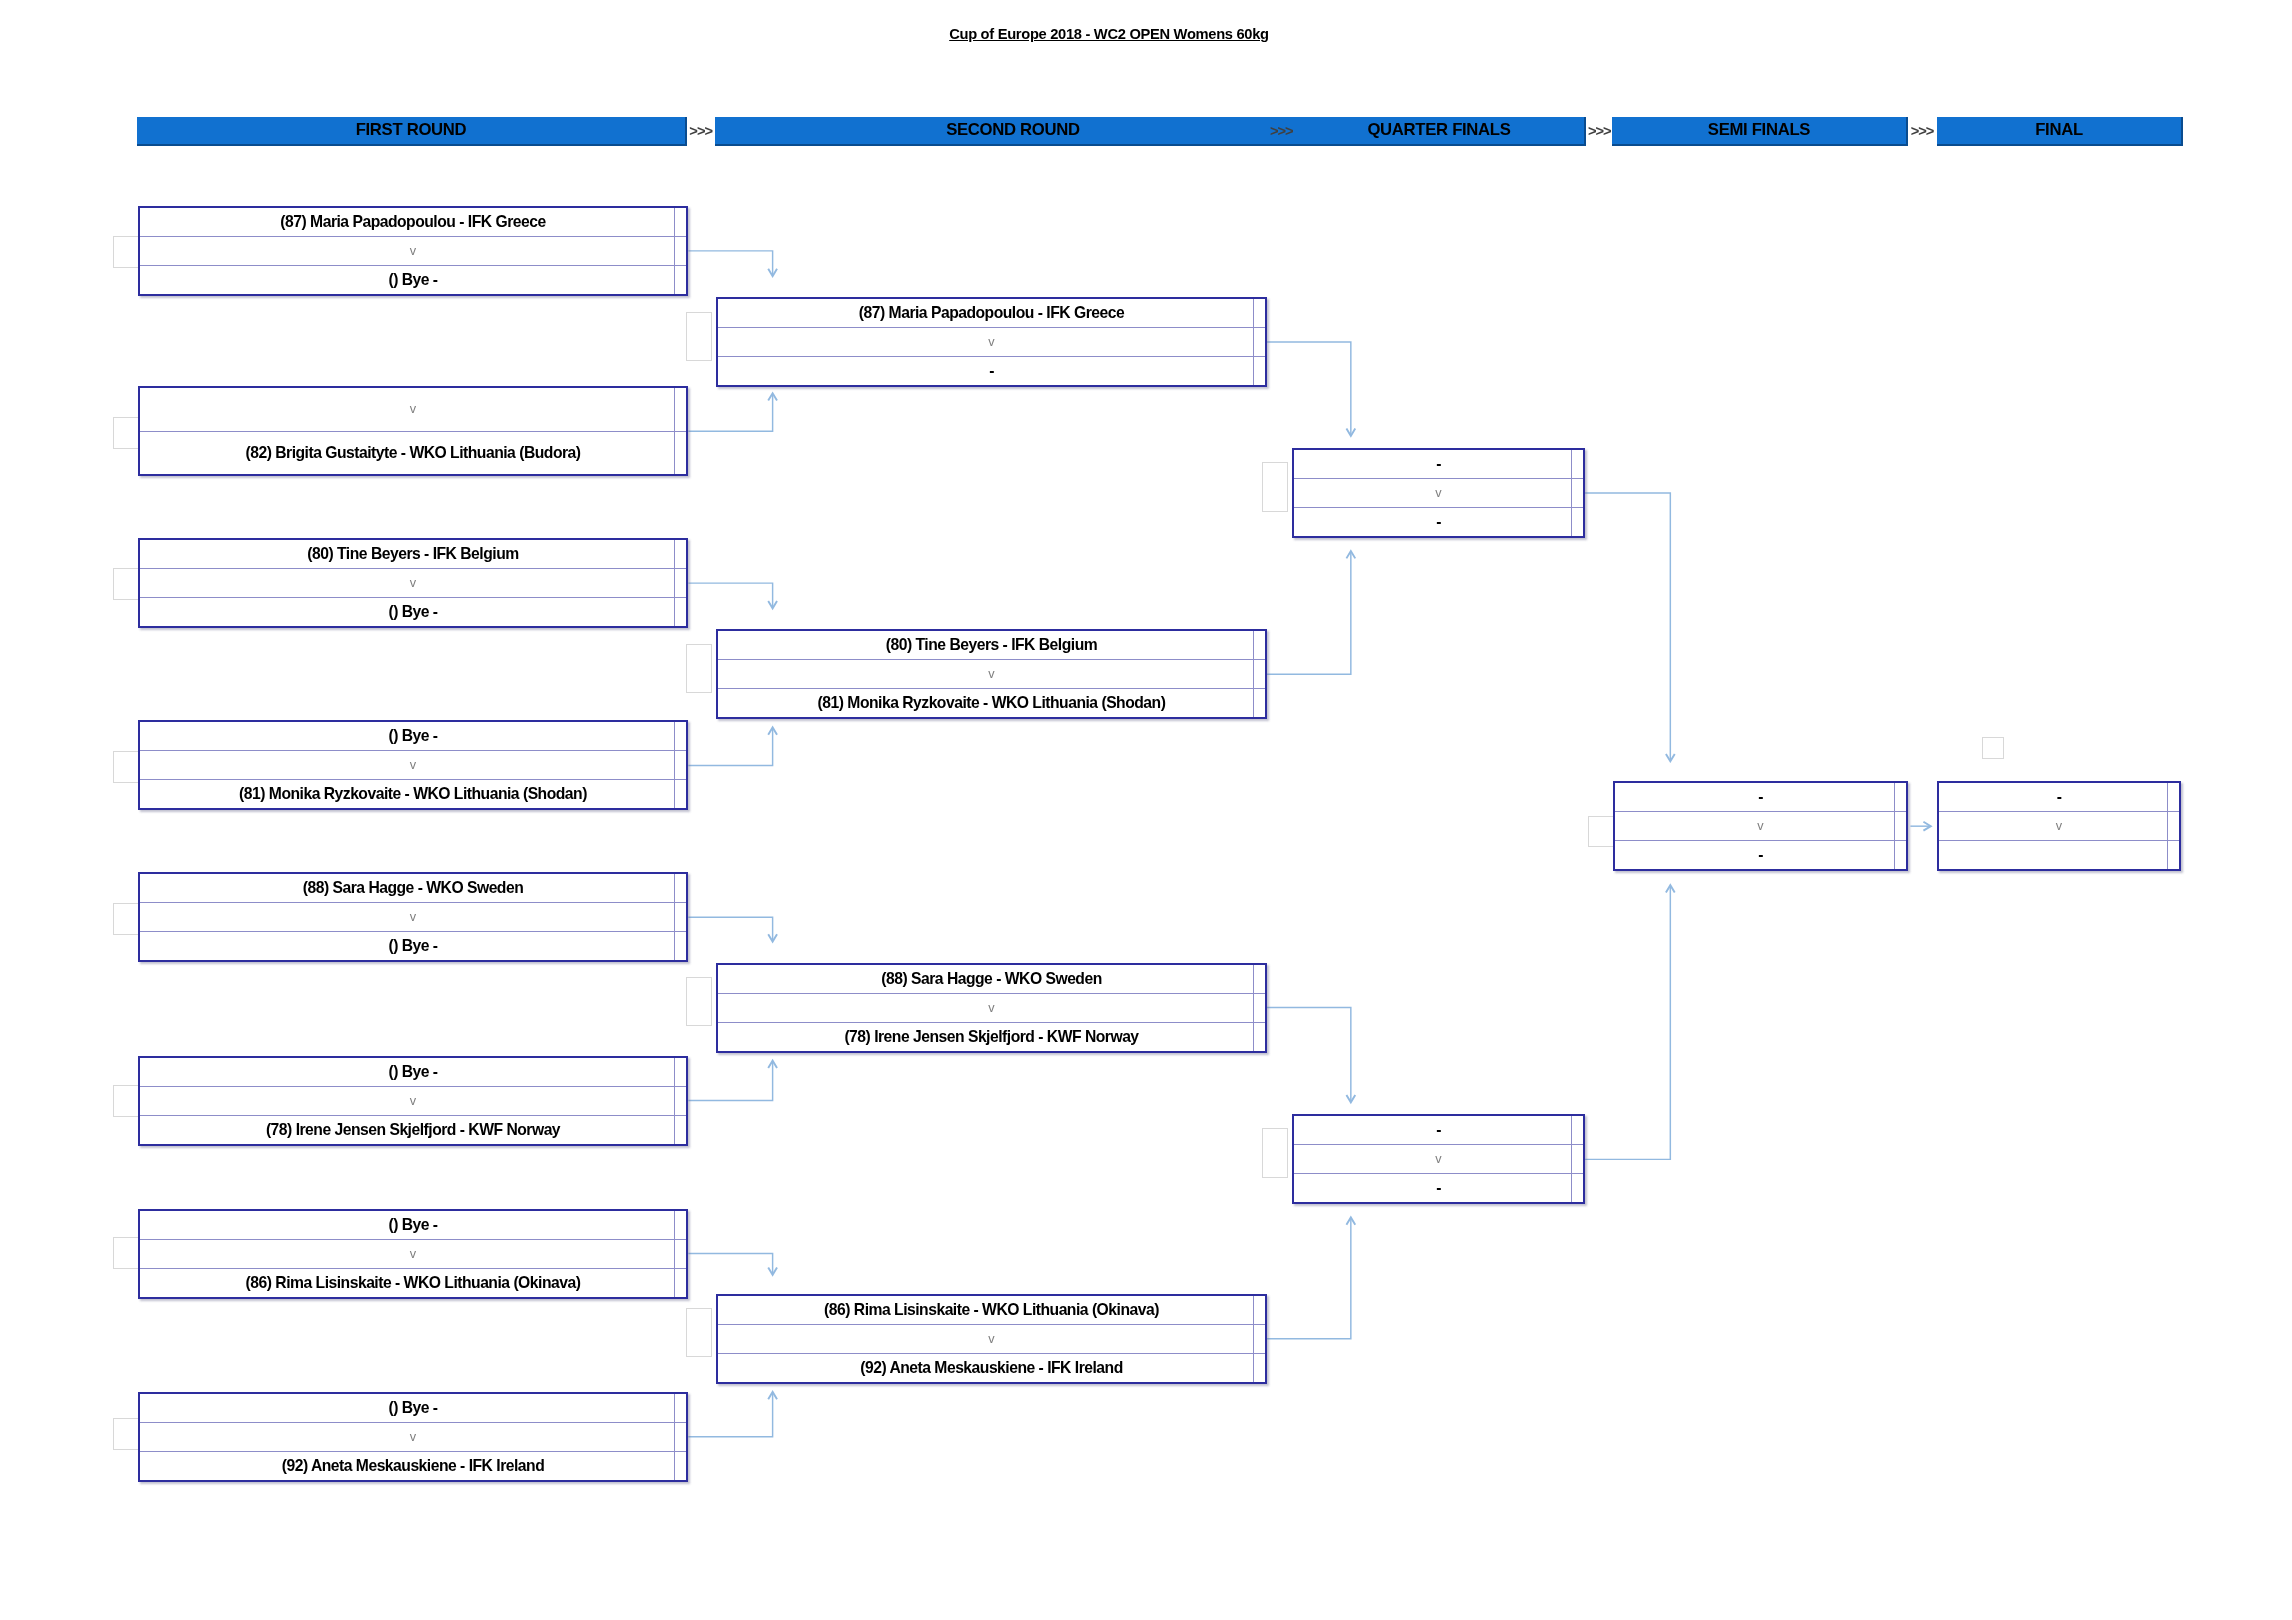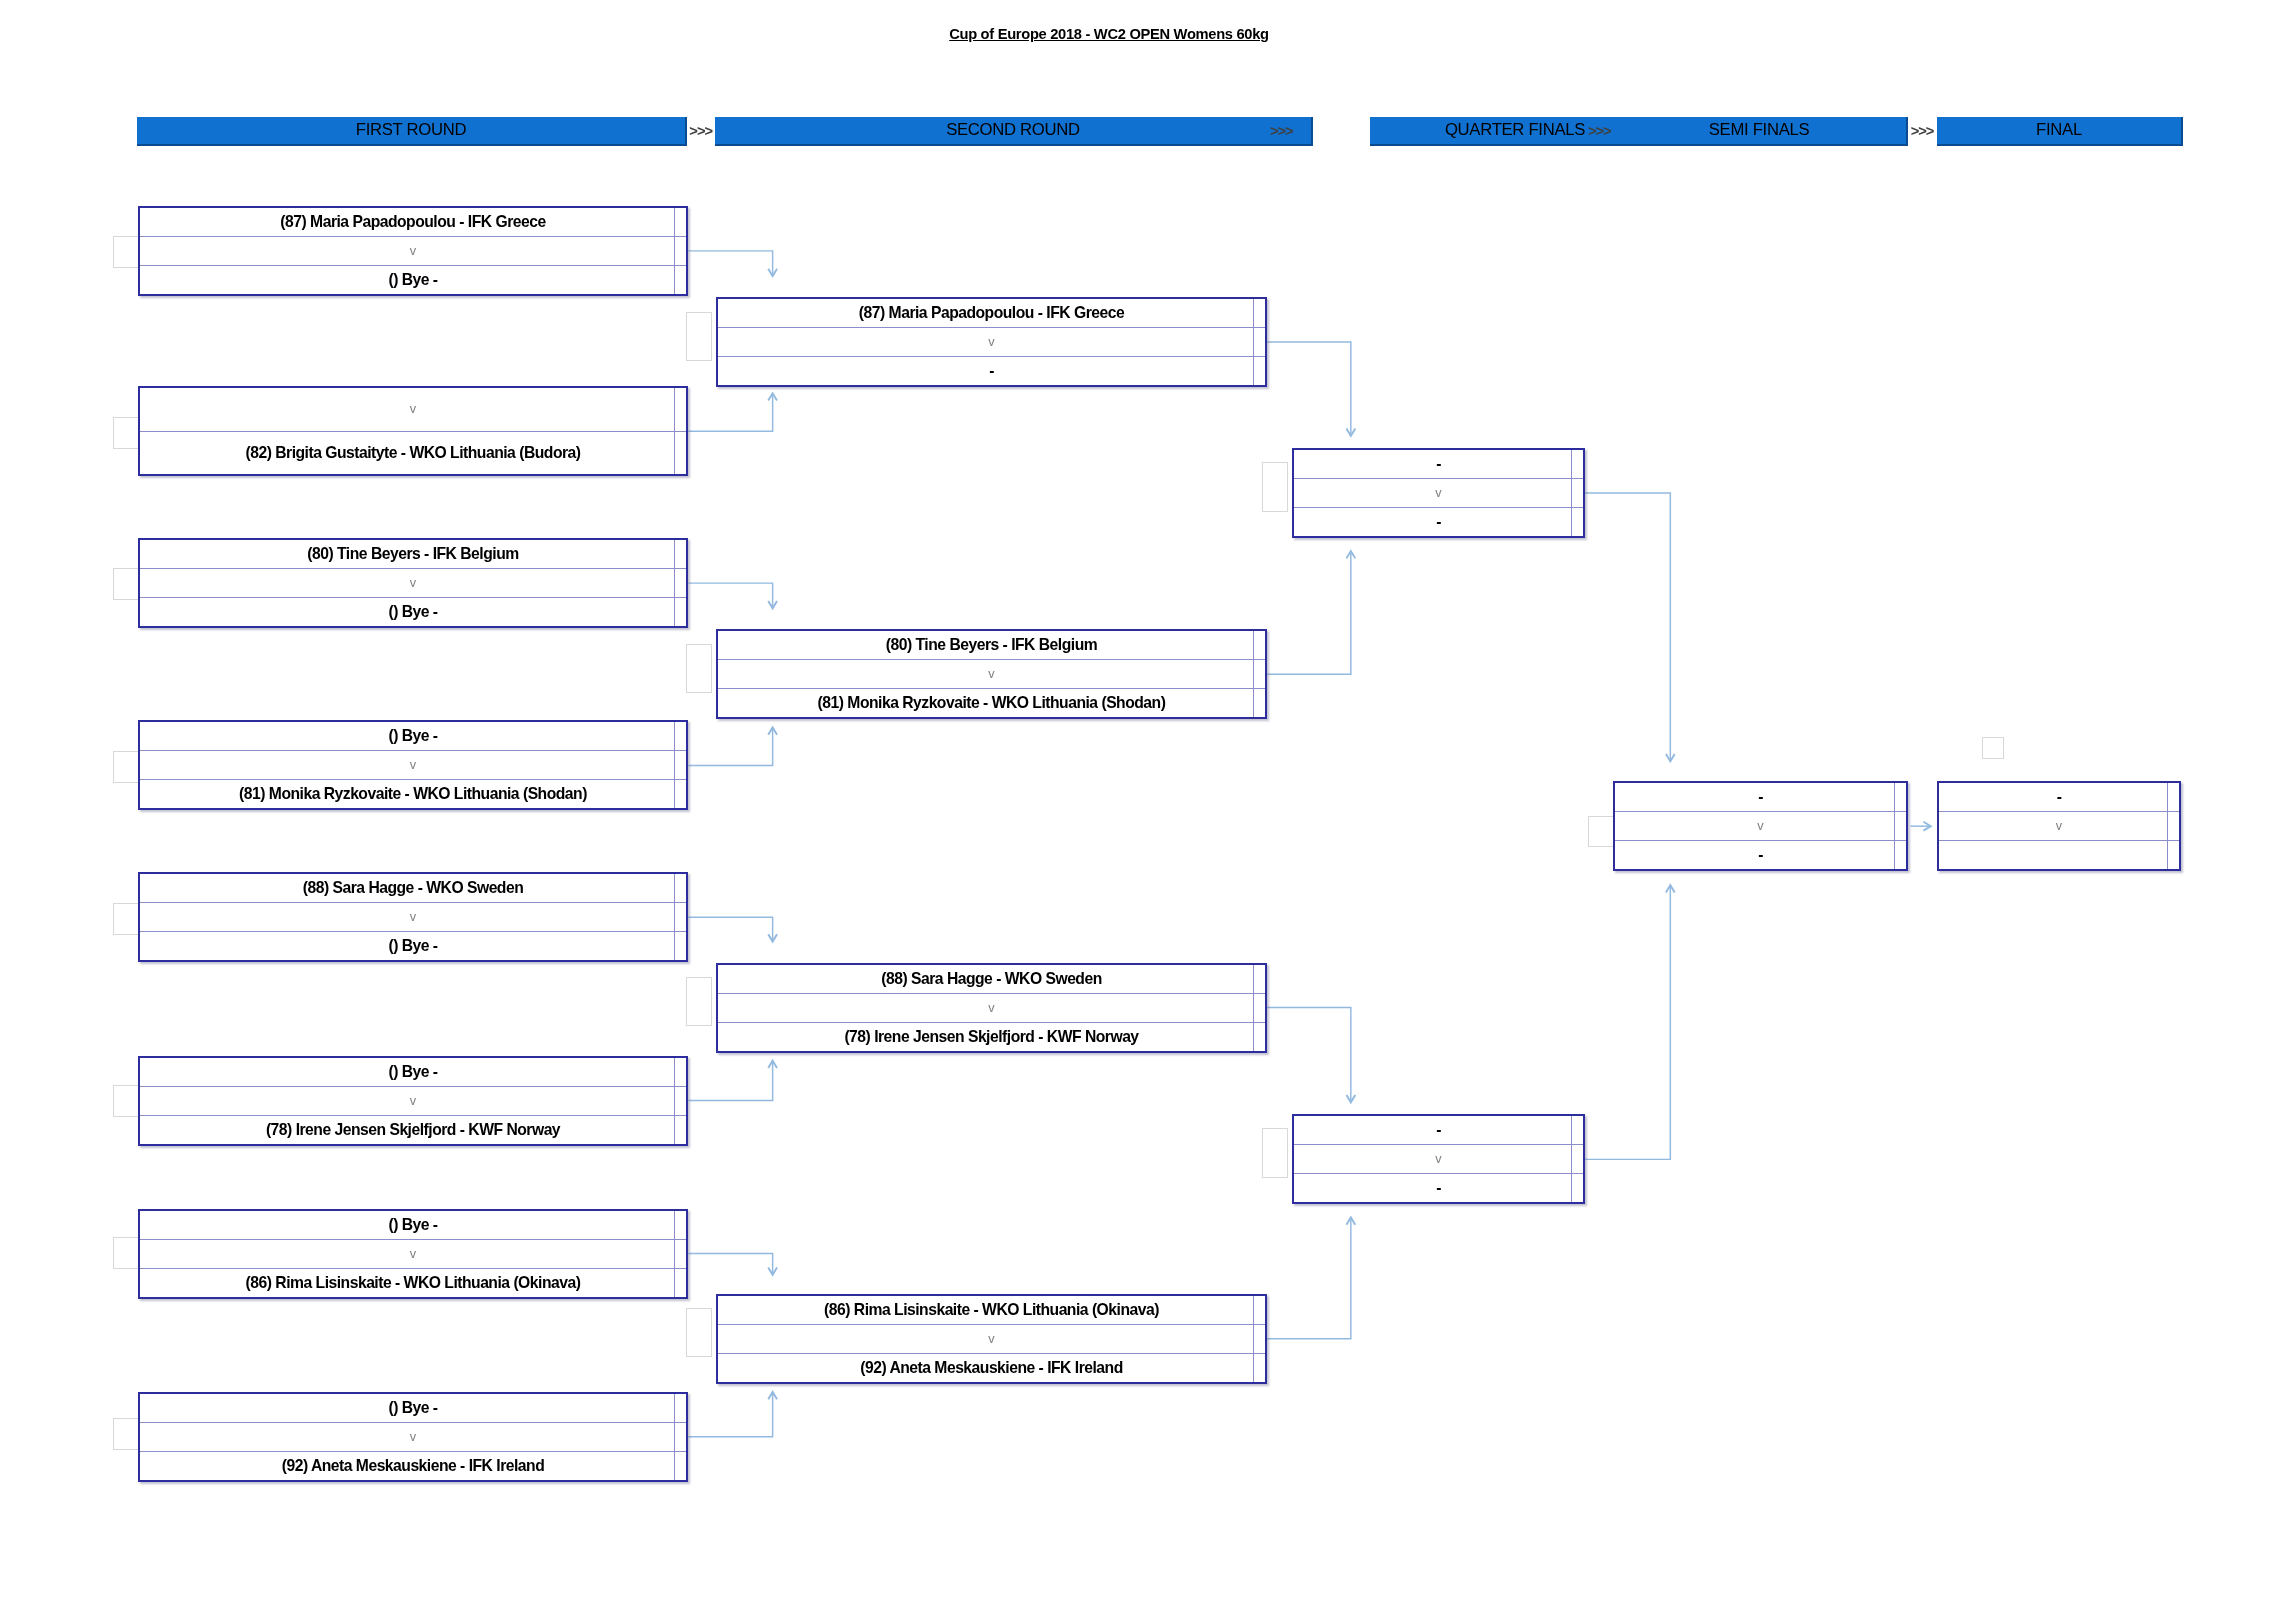--- a/index.html
+++ b/index.html
@@ -8,21 +8,21 @@
     font-family:"Liberation Sans", sans-serif; overflow:hidden;
   }
   .title {
     position:absolute; top:25.5px; left:0; width:2218px; text-align:center;
     font-size:14.7px; font-weight:bold; text-decoration:underline;
     letter-spacing:-0.3px; color:#000;
   }
   .round-header {
     position:absolute; top:117px; height:29px; box-sizing:border-box;
     background:#1171d0; border-right:2px solid #0a4c8f; border-bottom:2.9px solid #0a4c8f;
-    color:#000; font-weight:normal; font-size:16.7px; text-align:center; line-height:26.5px;
+    color:#000; font-weight:bold; font-size:16.7px; text-align:center; line-height:26.5px;
     letter-spacing:-0.3px;
   }
   .sep {
     position:absolute; top:117px; height:29px; line-height:29px; text-align:center;
     font-size:14.7px; font-weight:bold; color:#404040; letter-spacing:-1px;
   }
   .match {
     position:absolute; height:90px; box-sizing:border-box; background:#fff;
     border:2.9px solid #2d2d9e; box-shadow:2px 2px 2px rgba(120,120,150,0.45);
     display:flex; flex-direction:column;
@@ -44,21 +44,21 @@
 </style>
 </head>
 <body>
 
 <div class="title">Cup of Europe 2018 - WC2 OPEN Womens 60kg</div>
 
 <div class="round-header" style="left:137px;width:550px">FIRST ROUND</div>
 <div class="sep" style="left:687px;width:27.4px">&gt;&gt;&gt;</div>
 <div class="round-header" style="left:715px;width:598px">SECOND ROUND</div>
 <div class="sep" style="left:1269px;width:24.5px">&gt;&gt;&gt;</div>
-<div class="round-header" style="left:1370px;width:292px">QUARTER FINALS</div>
+<div class="round-header" style="left:1294px;width:292px">QUARTER FINALS</div>
 <div class="sep" style="left:1586px;width:26.5px">&gt;&gt;&gt;</div>
 <div class="round-header" style="left:1612px;width:296px">SEMI FINALS</div>
 <div class="sep" style="left:1908px;width:28px">&gt;&gt;&gt;</div>
 <div class="round-header" style="left:1937px;width:246px">FINAL</div>
 
 <div class="ghost" style="left:113px;top:236px;width:23.5px;height:30px"></div>
 <div class="ghost" style="left:113px;top:417px;width:23.5px;height:30px"></div>
 <div class="ghost" style="left:113px;top:568px;width:23.5px;height:30px"></div>
 <div class="ghost" style="left:113px;top:751px;width:23.5px;height:30px"></div>
 <div class="ghost" style="left:113px;top:903px;width:23.5px;height:30px"></div>

